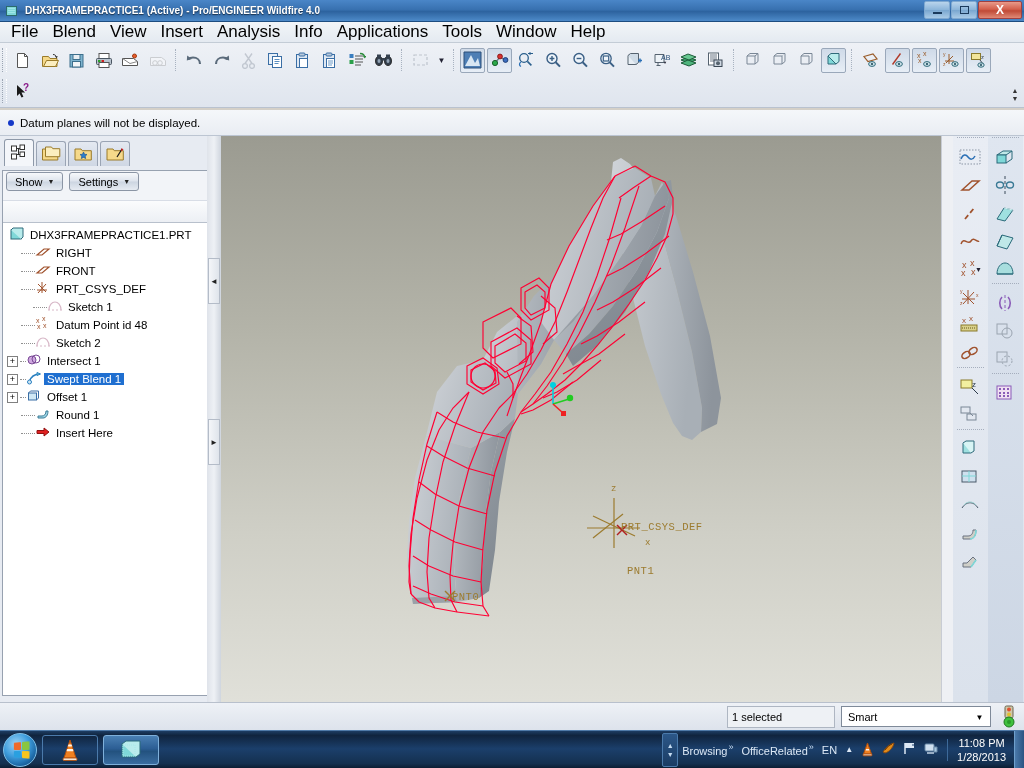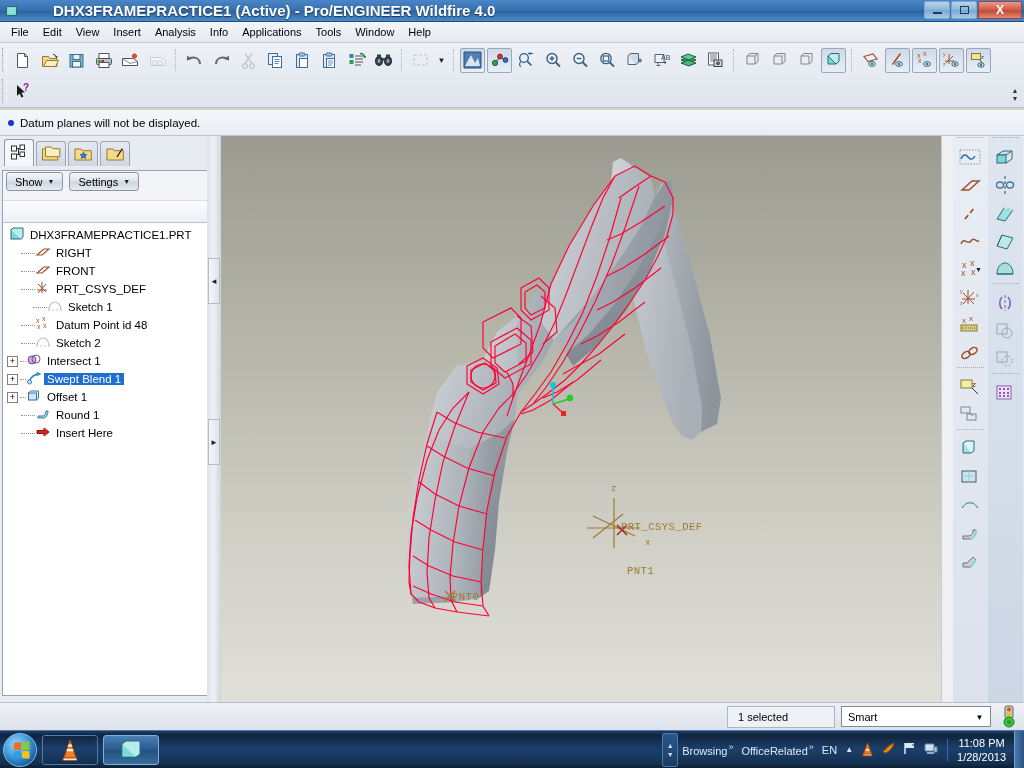--- a/index.html
+++ b/index.html
@@ -27,24 +27,23 @@
   }
   .tb-icon .cube {
     position: absolute; left: 2px; top: 3px; width: 11px; height: 10px;
     background: #7fd8d8; border: 1px solid #2b6b6b;
   }
   .tb-icon .cube:after {
     content: ""; position: absolute; left: 1px; top: 1px; right: 1px; bottom: 1px;
     background: repeating-linear-gradient(to bottom, #9fe6e6 0 1px, #7fd8d8 1px 2px);
   }
   .tb-title {
-    color: #ffffff; font-size: 15px; font-weight: bold;
+    color: #ffffff; font-size: 10px; font-weight: bold;
     text-shadow: 0 1px 1px rgba(0,0,0,0.55);
     white-space: nowrap;
-    margin-left: 28px;
   }
   .tb-buttons { position: absolute; right: 2px; top: 1px; display: flex; }
   .winbtn {
     width: 26px; height: 18px; margin-left: 1px;
     border: 1px solid #7fa8d0;
     border-radius: 2px;
     background: linear-gradient(to bottom, #b9d4ec 0%, #8cb5da 48%, #7aa7d0 52%, #a9cae6 100%);
     position: relative;
     cursor: default;
   }
@@ -66,21 +65,21 @@
   }
 
   
   .menubar {
     position: absolute; left: 0; top: 22px; width: 1024px; height: 21px;
     background: linear-gradient(to bottom, #f2f5f8 0%, #e4eaf1 100%);
     border-bottom: 1px solid #c3ccd6;
     display: flex; align-items: center; padding-left: 4px;
   }
   .menu-item {
-    padding: 2px 7px; font-size: 11px; color: #000; cursor: default;
+    padding: 2px 7px; font-size: 17px; color: #000; cursor: default;
     white-space: nowrap;
   }
 
   
   .toolbar-zone {
     position: absolute; left: 0; top: 43px; width: 1024px; height: 65px;
     background: linear-gradient(to bottom, #eef1f6 0%, #dfe5ee 100%);
     border-bottom: 1px solid #b9c2cf;
   }
   .tb-row { position: absolute; left: 0; height: 30px; display: flex; align-items: center; }
@@ -242,21 +241,21 @@
   
   .statusbar {
     position: absolute; left: 0; top: 702px; width: 1024px; height: 28px;
     background: linear-gradient(to bottom, #eef1f6 0%, #dde3ec 100%);
     border-top: 1px solid #b8c0cc;
     display: flex; align-items: center;
   }
   .sb-pane {
     height: 22px; border: 1px solid #aeb6c2; margin-left: 17px;
     background: #eef1f5;
-    display: flex; align-items: center; padding: 0 10px;
+    display: flex; align-items: center; padding: 0 4px;
     font-size: 11px; color: #000;
   }
   .sb-grow { flex: 1 1 auto; border: none; background: transparent; }
   .sb-selected { width: 108px; justify-content: flex-start; }
   .sb-combo {
     width: 150px; height: 21px; margin-left: 6px;
     border: 1px solid #7f8a99; background: #fff;
     display: flex; align-items: center; position: relative;
     padding-left: 6px; font-size: 11px;
   }
@@ -343,21 +342,21 @@
           </i>
         </div>
       <div class="winbtn close">
           <i>X</i>
         </div>
     </div>
   </div>
 
   <div class="menubar">
     <div class="menu-item">File</div>
-    <div class="menu-item">Edit</div>
+    <div class="menu-item">Blend</div>
     <div class="menu-item">View</div>
     <div class="menu-item">Insert</div>
     <div class="menu-item">Analysis</div>
     <div class="menu-item">Info</div>
     <div class="menu-item">Applications</div>
     <div class="menu-item">Tools</div>
     <div class="menu-item">Window</div>
     <div class="menu-item">Help</div>
   </div>
 

